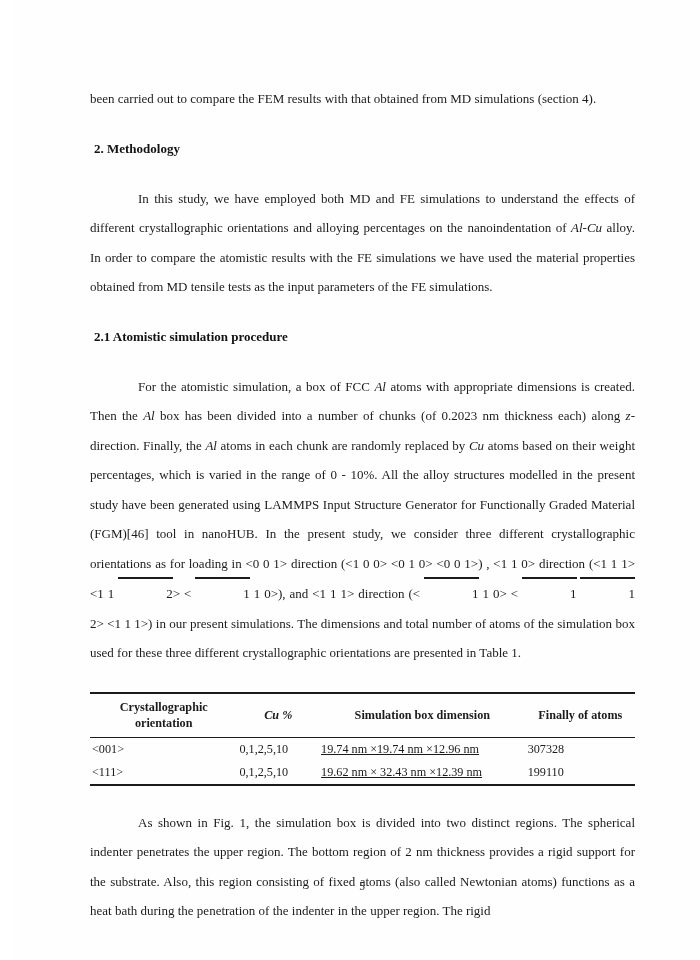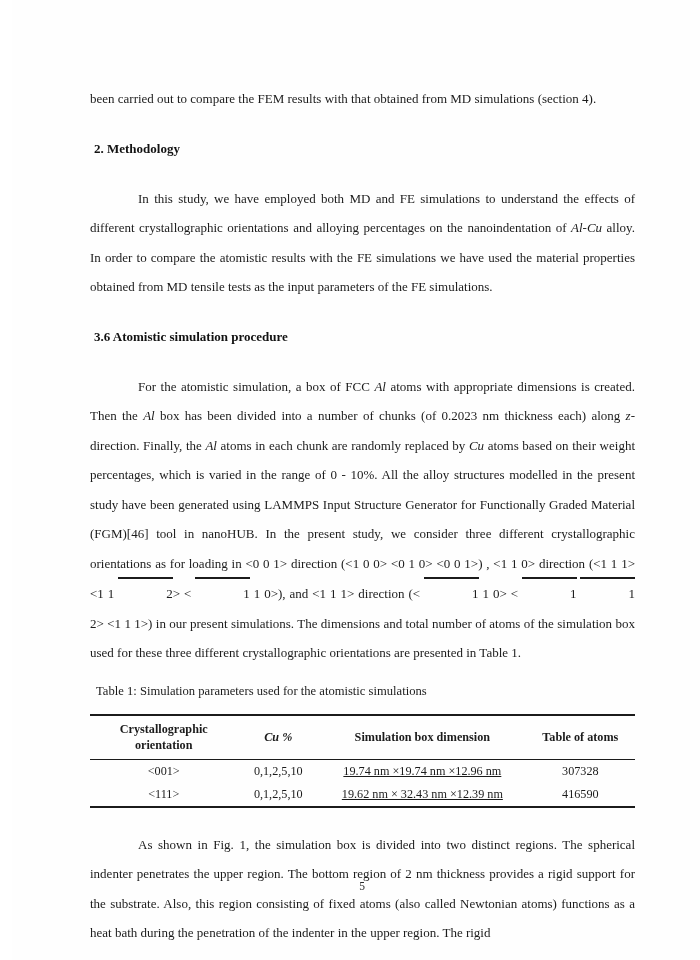--- a/index.html
+++ b/index.html
@@ -93,21 +93,20 @@
     color: #1b1b1b;
   }
   table.sim-table thead th {
     font-weight: bold;
     padding: 5px 2px 6px 2px;
     text-align: center;
     vertical-align: middle;
     line-height: 16px;
   }
   table.sim-table tbody td {
-    text-align: center;
     padding: 3.5px 2px;
     line-height: 16px;
     font-weight: normal;
   }
   .rule-top    { border-top: 2.1px solid #1b1b1b; }
   .rule-mid    { border-top: 1.1px solid #1b1b1b; }
   .rule-bottom { border-top: 2.1px solid #1b1b1b; }
 
   .col-orient { width: 148px; }
   .col-cu     { width: 80px; }
@@ -138,54 +137,53 @@
     <div class="spacer-md"></div>
 
     <h2 class="heading">2. Methodology</h2>
 
     <div class="spacer-md"></div>
 
     <p class="body-text indent"><span>In this study, we have employed both MD and FE simulations to understand the effects of different crystallographic orientations and alloying percentages on the nanoindentation of </span><span class="ital">Al-Cu</span><span> alloy. In order to compare the atomistic results with the FE simulations we have used the material properties obtained from MD tensile tests as the input parameters of the FE simulations.</span></p>
 
     <div class="spacer-md"></div>
 
-    <h3 class="heading">3.6 Atomistic simulation procedure</h3>
+    <h3 class="heading">2.1 Atomistic simulation procedure</h3>
 
     <div class="spacer-md"></div>
 
     <p class="body-text indent"><span>For the atomistic simulation, a box of FCC </span><span class="ital">Al</span><span> atoms with appropriate dimensions is created. Then the </span><span class="ital">Al</span><span> box has been divided into a number of chunks (of 0.2023 nm thickness each) along </span><span class="ital">z</span><span>-direction. Finally, the </span><span class="ital">Al</span><span> atoms in each chunk are randomly replaced by </span><span class="ital">Cu</span><span> atoms based on their weight percentages, which is varied in the range of 0 - 10%. All  the  alloy structures modelled in the present study have been generated using LAMMPS Input Structure Generator for Functionally Graded Material (FGM)[46] tool  in nanoHUB. In the present study, we consider three different crystallographic orientations as for loading in &lt;0 0 1&gt; direction (&lt;1 0 0&gt; &lt;0 1 0&gt; &lt;0 0 1&gt;) , &lt;1 1 0&gt; direction (&lt;1 1 1&gt; &lt;1 1 </span><span class="ovb">2</span><span>&gt; &lt; </span><span class="ovb">1</span><span> 1 0&gt;), and &lt;1 1 1&gt; direction (&lt; </span><span class="ovb">1</span><span> 1 0&gt; &lt; </span><span class="ovb">1</span><span>  </span><span class="ovb">1</span><span> 2&gt; &lt;1 1 1&gt;) in our present simulations. The dimensions and total number of atoms of the simulation box used for these three different crystallographic orientations are presented in Table 1.</span></p>
 
     <div class="spacer-sm"></div>
 
-    <p class="tbl-caption">Table 1: Simulation parameters used for the atomistic simulations</p>
 
     <table class="sim-table">
       <thead>
         <tr class="rule-top">
           <th class="col-orient rule-top">
             <span>Crystallographic</span><br>
             <span>orientation</span>
           </th>
           <th class="col-cu rule-top ital">Cu %</th>
           <th class="col-dim rule-top">Simulation box dimension</th>
-          <th class="col-atoms rule-top">Table of atoms</th>
+          <th class="col-atoms rule-top">Finally of atoms</th>
         </tr>
       </thead>
       <tbody>
         <tr>
           <td class="rule-mid">&lt;001&gt;</td>
           <td class="rule-mid">0,1,2,5,10</td>
           <td class="rule-mid nowrap">19.74 nm ×19.74 nm ×12.96 nm</td>
           <td class="rule-mid">307328</td>
         </tr>
         <tr>
           <td>&lt;111&gt;</td>
           <td>0,1,2,5,10</td>
           <td class="nowrap">19.62 nm × 32.43 nm ×12.39 nm</td>
-          <td>416590</td>
+          <td>199110</td>
         </tr>
         <tr>
           <td class="rule-bottom" style="padding:0;height:0;"></td>
           <td class="rule-bottom" style="padding:0;height:0;"></td>
           <td class="rule-bottom" style="padding:0;height:0;"></td>
           <td class="rule-bottom" style="padding:0;height:0;"></td>
         </tr>
       </tbody>
     </table>
 

